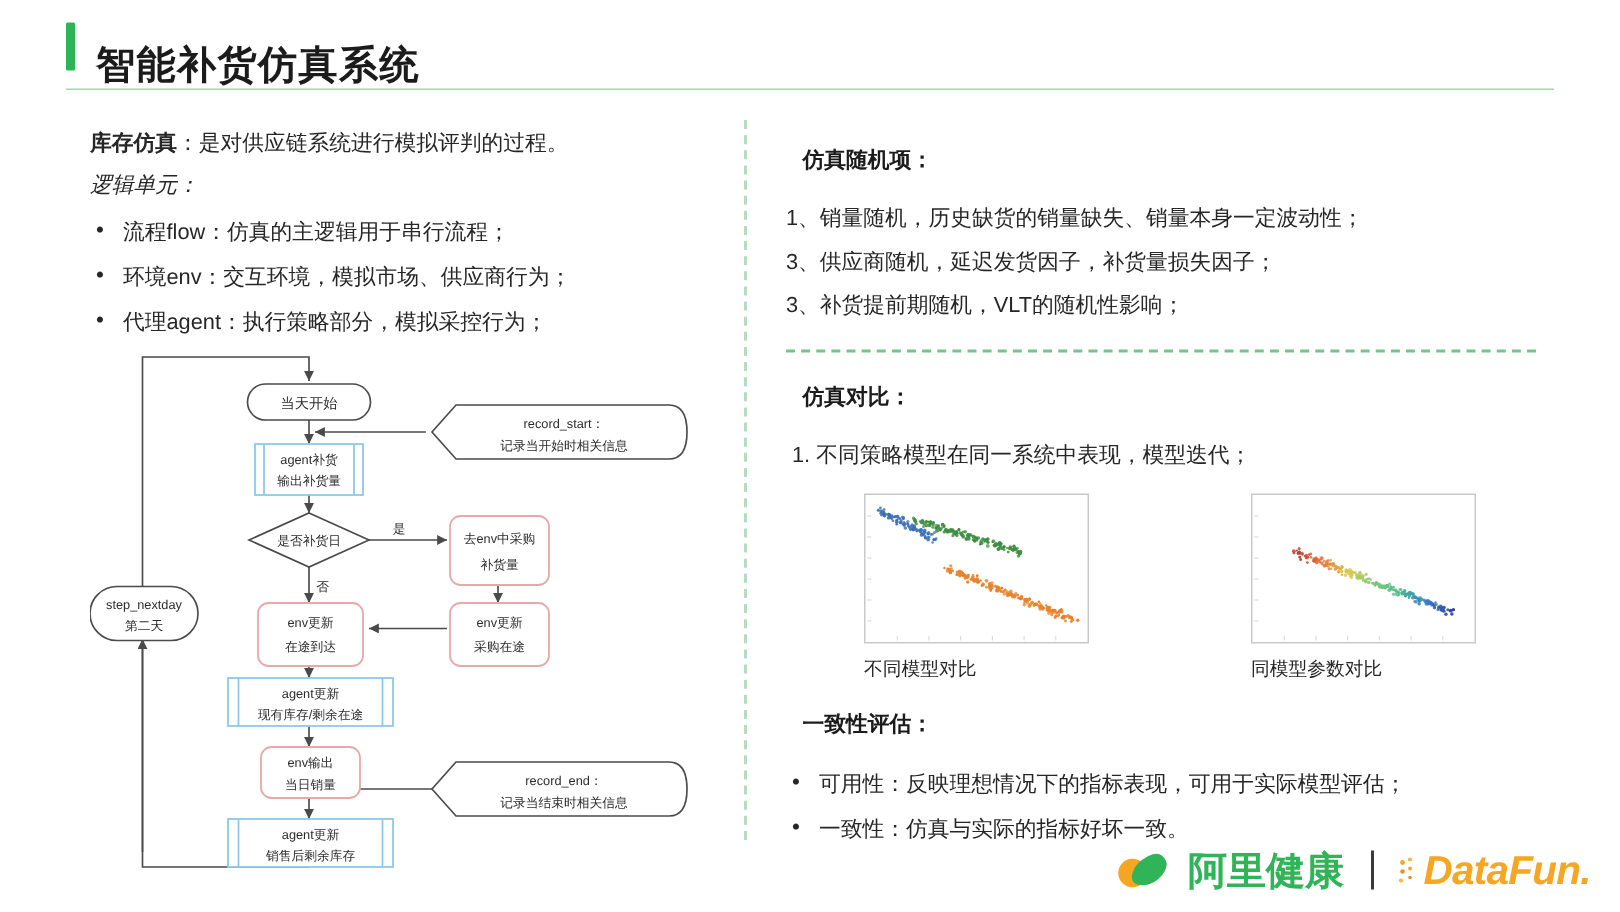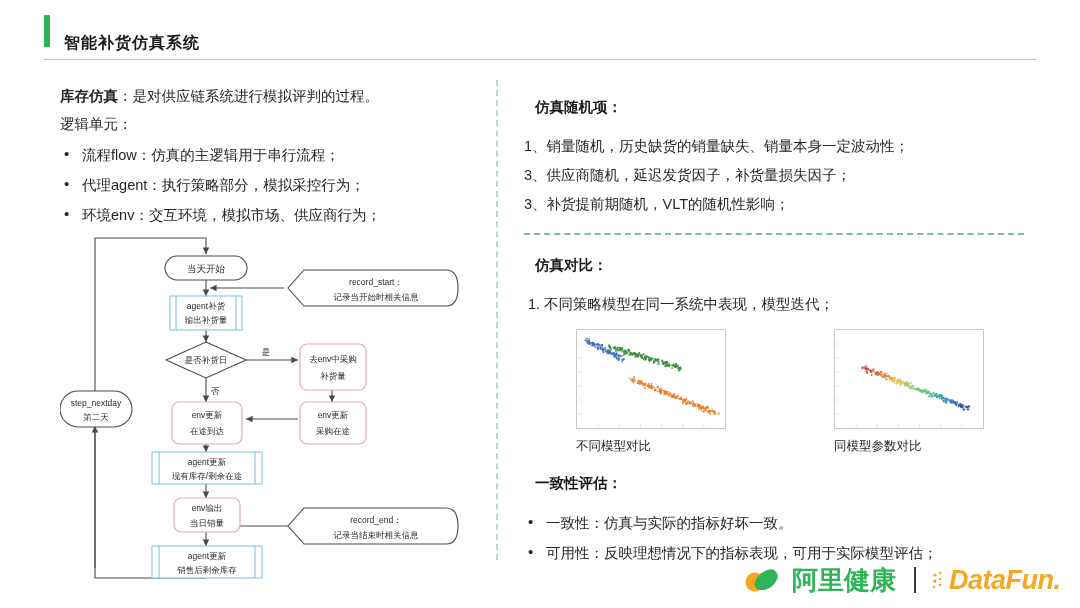--- a/index.html
+++ b/index.html
@@ -26,21 +26,21 @@
     height: 36px;
   }
   .title-accent {
     width: 6px;
     height: 32px;
     background: #2DB457;
     border-radius: 1px;
     margin-right: 14px;
   }
   .title-text {
-    font-size: 16px;
+    font-size: 26px;
     font-weight: 700;
     letter-spacing: 1px;
     color: #1b1b1b;
     white-space: nowrap;
     margin-top: 25px;
   }
   .title-rule {
     position: absolute;
     left: 44px;
     top: 59px;
@@ -72,21 +72,21 @@
   }
 
   
   .lead {
     font-size: 14.5px;
     line-height: 28px;
     margin: 0 0 0 0;
     color: #262626;
   }
   .lead b { font-weight: 700; }
-  .sub { font-size: 14.5px; line-height: 28px; margin: 0; }
+  .sub { font-size: 14.5px; line-height: 28px; margin: 0; font-style: italic; }
 
   ul.bullets {
     list-style: none;
     margin: 2px 0 0 0;
     padding: 0;
   }
   ul.bullets li {
     font-size: 14.5px;
     line-height: 30px;
     position: relative;
@@ -200,22 +200,22 @@
   <div class="title-accent"></div>
   <div class="title-text">智能补货仿真系统</div>
 </div>
 <div class="title-rule"></div>
 
 <div class="col-left">
   <p class="lead"><b>库存仿真</b><span>：是对供应链系统进行模拟评判的过程。</span></p>
   <p class="sub">逻辑单元：</p>
   <ul class="bullets">
     <li>流程flow：仿真的主逻辑用于串行流程；</li>
+    <li>环境env：交互环境，模拟市场、供应商行为；</li>
     <li>代理agent：执行策略部分，模拟采控行为；</li>
-    <li>环境env：交互环境，模拟市场、供应商行为；</li>
   </ul>
 </div>
 
 <div class="flow">
   <svg width="412" height="362" viewBox="0 0 412 362" xmlns="http://www.w3.org/2000/svg">
     <defs>
       <marker id="arr" markerWidth="8" markerHeight="8" refX="6" refY="3" orient="auto">
         <path d="M0,0 L6,3 L0,6 z" fill="#4a4a4a"></path>
       </marker>
     </defs>
@@ -1071,22 +1071,22 @@
             <circle cx="132.93" cy="79.32" r="1.19" fill="#2B3FA0" opacity="0.91"></circle>
             <circle cx="134.06" cy="76.46" r="0.91" fill="#2B3FA0" opacity="0.99"></circle>
           </svg>
       </div>
       <div class="plot-caption">同模型参数对比</div>
     </div>
   </div>
 
   <p class="hdr" style="margin-top:14px">一致性评估：</p>
   <ul class="bullets">
+    <li>可用性：反映理想情况下的指标表现，可用于实际模型评估；</li>
     <li>一致性：仿真与实际的指标好坏一致。</li>
-    <li>可用性：反映理想情况下的指标表现，可用于实际模型评估；</li>
   </ul>
 </div>
 
 <div class="footer">
   <div class="ali-mark">
     <svg width="42" height="26" viewBox="0 0 42 26">
       <circle cx="11" cy="15" r="9.5" fill="#F5A623"></circle>
       <path d="M30 3 Q37 8 31 16 Q25 24 16 23 Q9 22 11 15 Q13 8 21 4 Q26 1 30 3 Z" fill="#2FB457"></path>
     </svg>
   </div>

